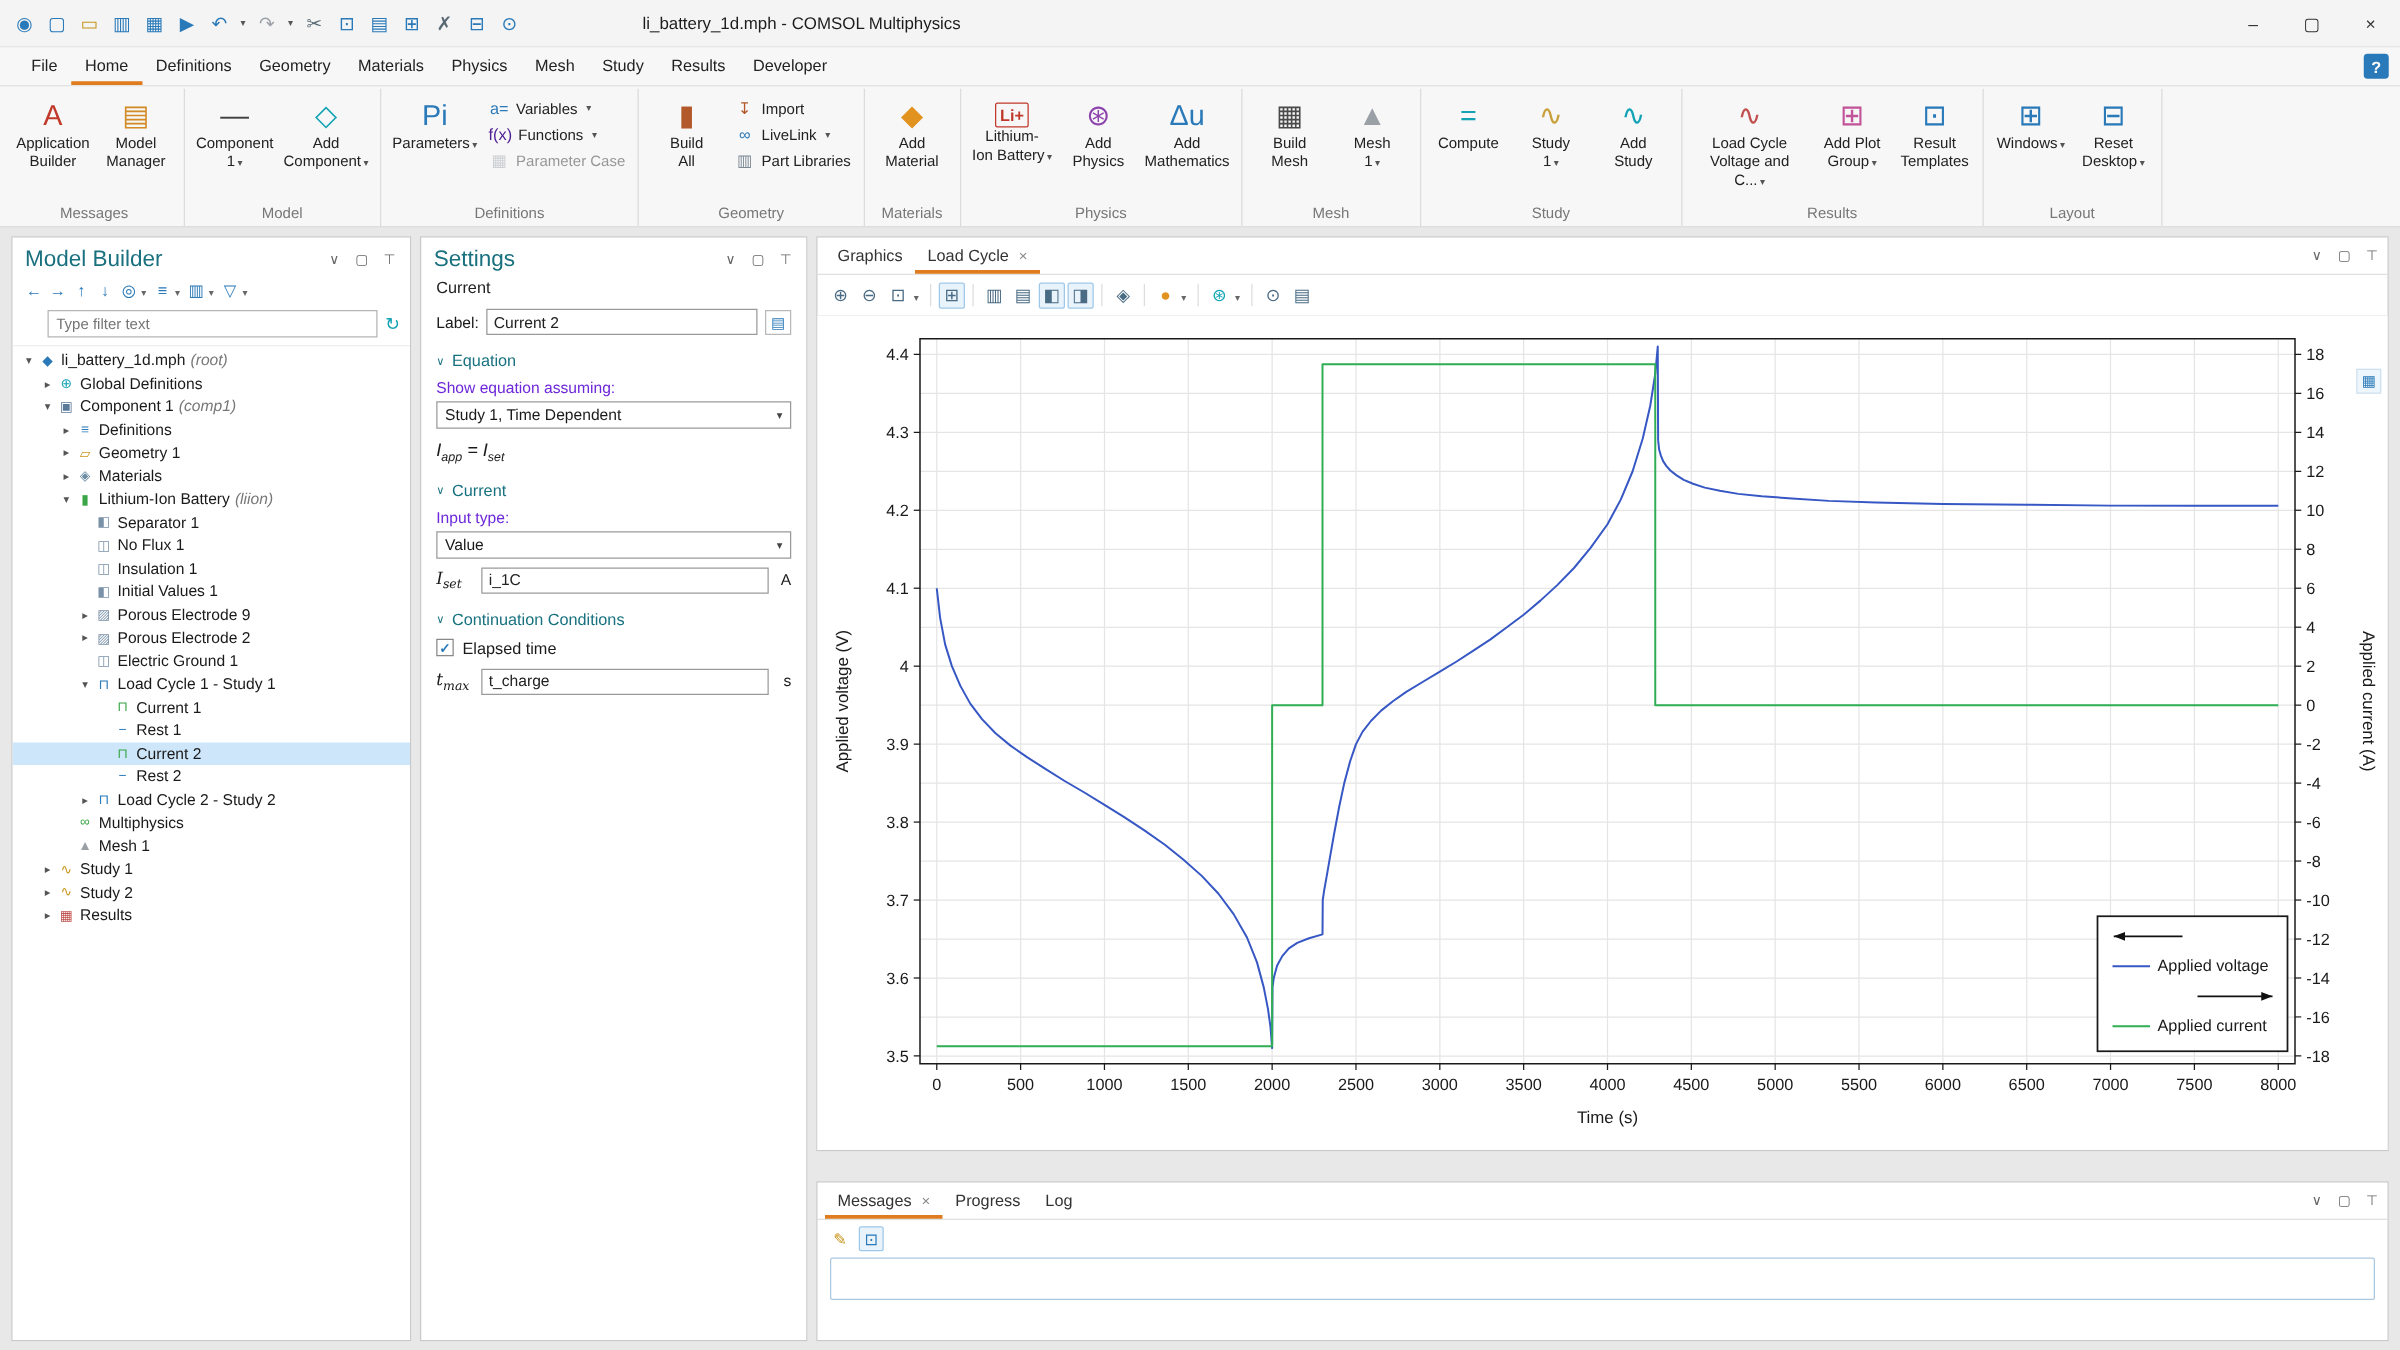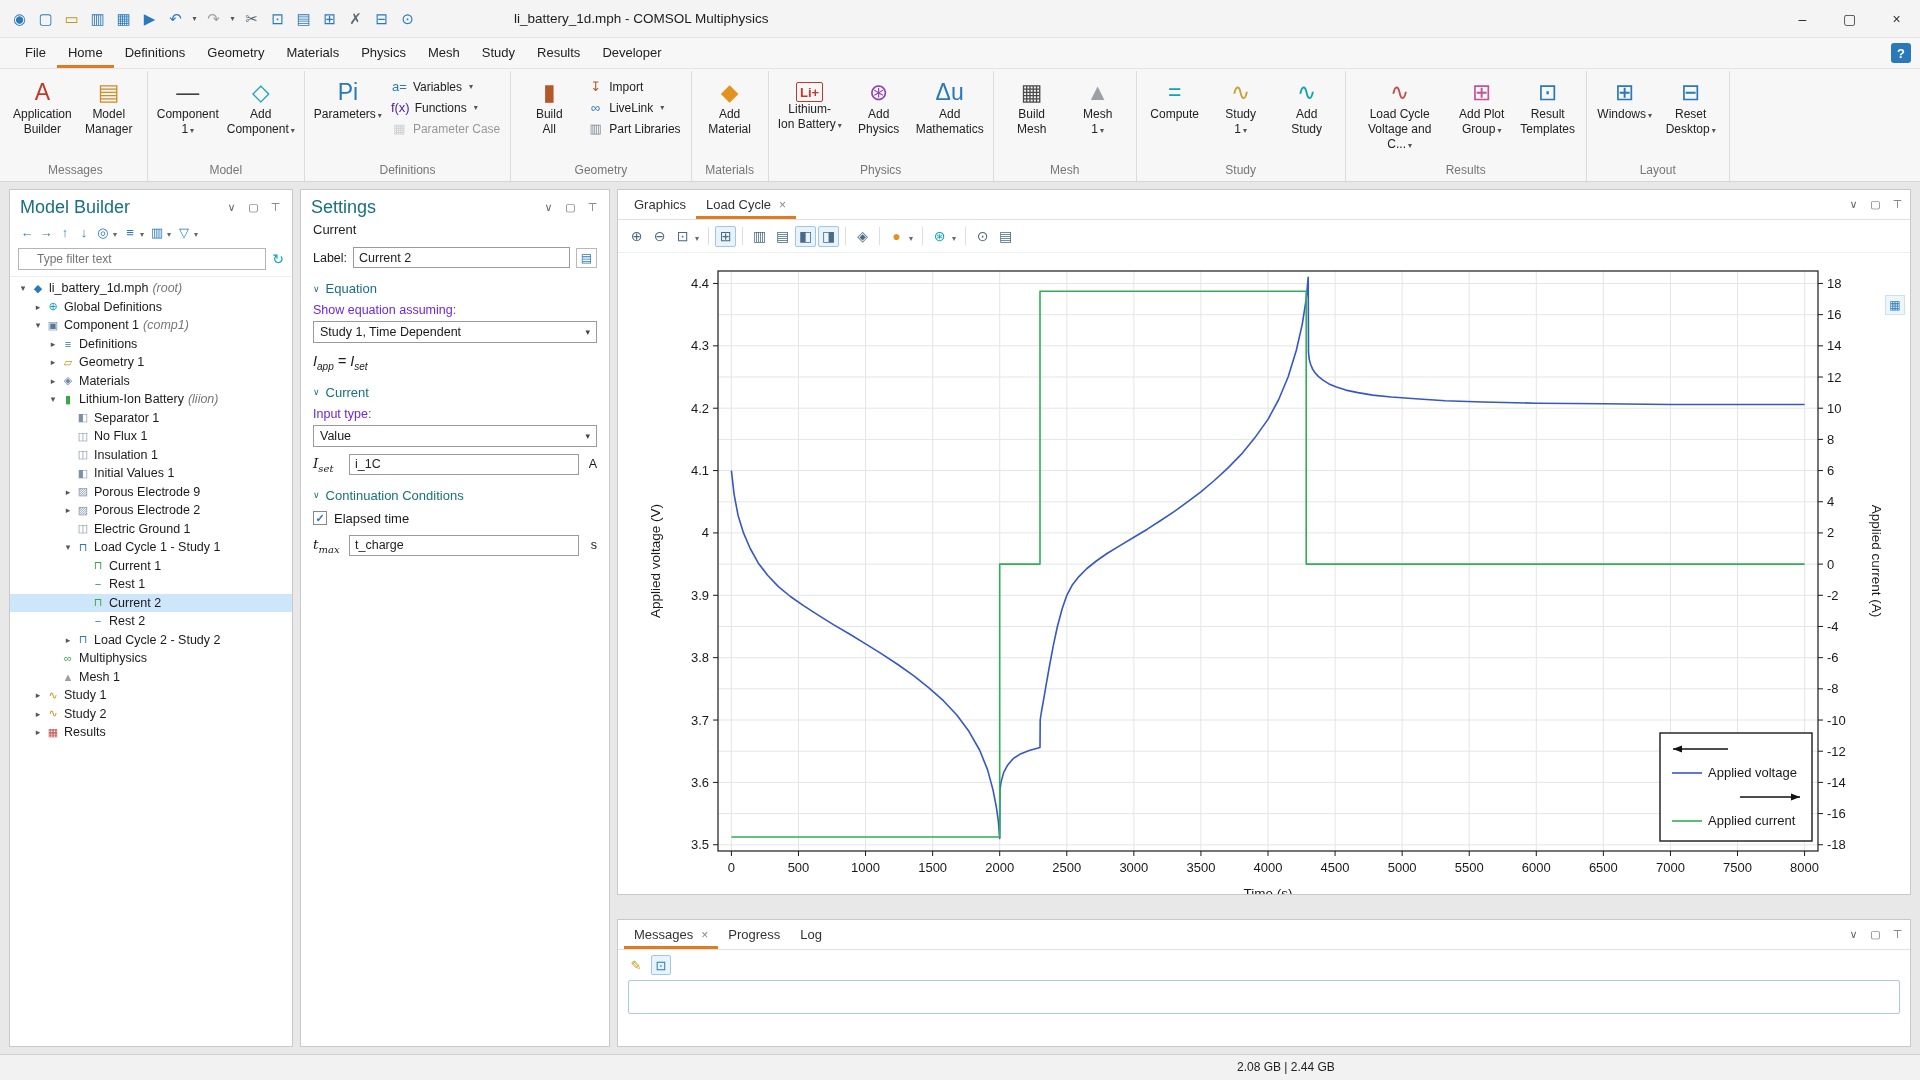--- a/index.html
+++ b/index.html
@@ -37,37 +37,37 @@
   .rlabel { font-size:12px; text-align:center; white-space:pre-line; line-height:1.25; color:#222; }
   .caret-sm { font-size:8px; color:#555; margin-left:2px; }
   .rg-smalls { display:flex; flex-direction:column; gap:4px; padding-top:5px; }
   .rbtn-small { display:flex; align-items:center; gap:5px; font-size:12px; color:#222; padding:1px 4px; white-space:nowrap; }
   .rbtn-small .ric { font-size:13px; min-width:17px; text-align:center; }
   .rdisabled { opacity:.45; }
 
   
   .workspace { flex:1; display:flex; gap:7px; padding:7px 9px; min-height:0; }
   .panel { background:#fff; border:1px solid #c9c9c9; display:flex; flex-direction:column; min-height:0; }
-  #model-builder-panel { width:284px; flex:none; }
+  #model-builder-panel { width:320px; flex:none; }
   #settings-panel { width:310px; flex:none; }
   .right-col { flex:1; display:flex; flex-direction:column; gap:24px; min-width:0; }
   #graphics-panel { flex:1; min-height:0; }
   #messages-panel { height:128px; flex:none; }
 
   .panel-header { display:flex; align-items:center; padding:7px 10px 3px; flex:none; }
   .panel-title { font-size:18px; color:#19707e; }
   .panel-controls { margin-left:auto; display:flex; gap:9px; color:#666; font-size:11px; }
   .pc-icon { width:13px; text-align:center; }
 
   
   .mb-toolbar { display:flex; align-items:center; gap:1px; padding:2px 8px 5px; flex:none; }
   .tb-icon { min-width:18px; height:18px; display:flex; align-items:center; justify-content:center; font-size:13px; color:#2a7ab9; }
   .tb-caret { font-size:8px; color:#666; margin:4px 3px 0 0; }
   .filter-row { display:flex; align-items:center; gap:6px; padding:2px 8px 6px; border-bottom:1px solid #eee; flex:none; }
-  .filter-input { flex:1; height:22px; border:1px solid #b5b5b5; padding:0 18px; font-size:12px; color:#333; font-family:inherit; }
+  .filter-input { flex:1; height:22px; border:1px solid #b5b5b5; padding:0 6px; font-size:12px; color:#333; font-family:inherit;margin-left:20px; }
   .refresh-icon { color:#12a3b4; font-size:14px; }
   .tree { flex:1; overflow:hidden; padding-top:2px; }
   .tree-row { display:flex; align-items:center; height:18.5px; font-size:12.5px; white-space:nowrap; }
   .tree-row.selected { background:#cde6f9; }
   .tree-arrow { width:14px; font-size:9px; color:#555; text-align:center; flex:none; }
   .tree-icon { width:16px; text-align:center; font-size:11px; margin-right:3px; flex:none; }
   .tree-suffix { color:#777; font-style:italic; margin-left:4px; }
 
   
   .settings-body { flex:1; overflow:hidden; padding:0 12px; }
@@ -782,17 +782,14 @@
         <div class="msg-toolbar">
             <span class="msg-icon" style="color: rgb(200, 150, 30);">✎</span>
             <span class="msg-icon active" style="color: rgb(42, 122, 185);">⊡</span>
           </div>
         <div class="msg-box"></div>
       </div>
 
     </div>
   </div>
 
-  <div class="statusbar">
-    <span class="mem">2.08 GB | 2.44 GB</span>
-  </div>
 
 </div>
 
 </body></html>

